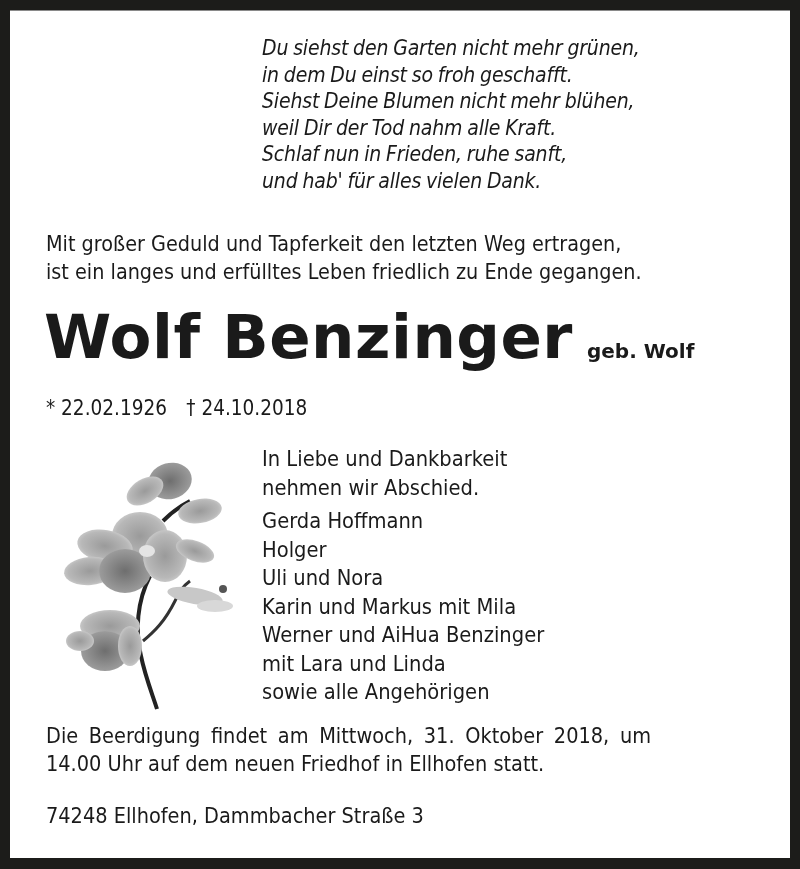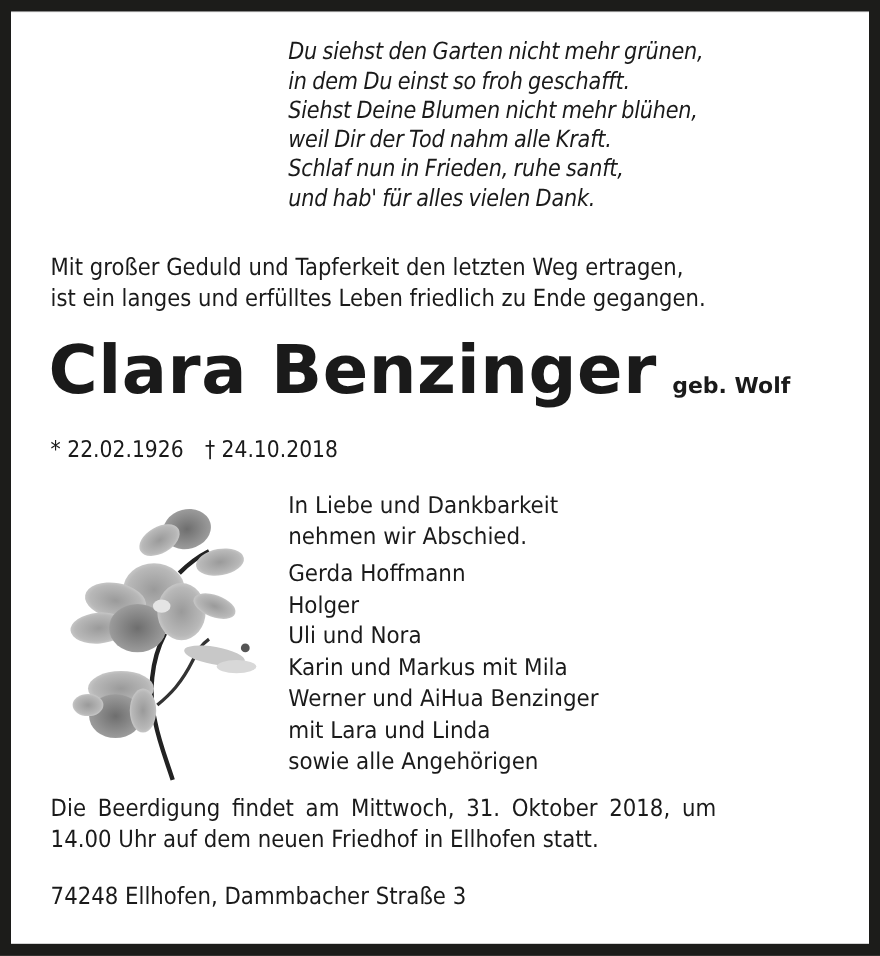--- a/index.html
+++ b/index.html
@@ -125,21 +125,21 @@
     <div>Schlaf nun in Frieden, ruhe sanft,</div>
     <div>und hab' für alles vielen Dank.</div>
   </div>
 
   <div class="intro">
     <div>Mit großer Geduld und Tapferkeit den letzten Weg ertragen,</div>
     <div>ist ein langes und erfülltes Leben friedlich zu Ende gegangen.</div>
   </div>
 
   <div class="name-row">
-    <span class="name">Clara Benzinger</span><span class="maiden">geb. Wolf</span>
+    <span class="name">Wolf Benzinger</span><span class="maiden">geb. Wolf</span>
   </div>
 
   <div class="dates">
     <span>* 22.02.1926</span><span class="sep"></span><span>† 24.10.2018</span>
   </div>
 
   <svg class="flower" viewBox="0 0 190 260" xmlns="http://www.w3.org/2000/svg">
     <defs>
       <radialGradient id="pet" cx="50%" cy="50%" r="60%">
         <stop offset="0%" stop-color="#9a9a9a"></stop>

